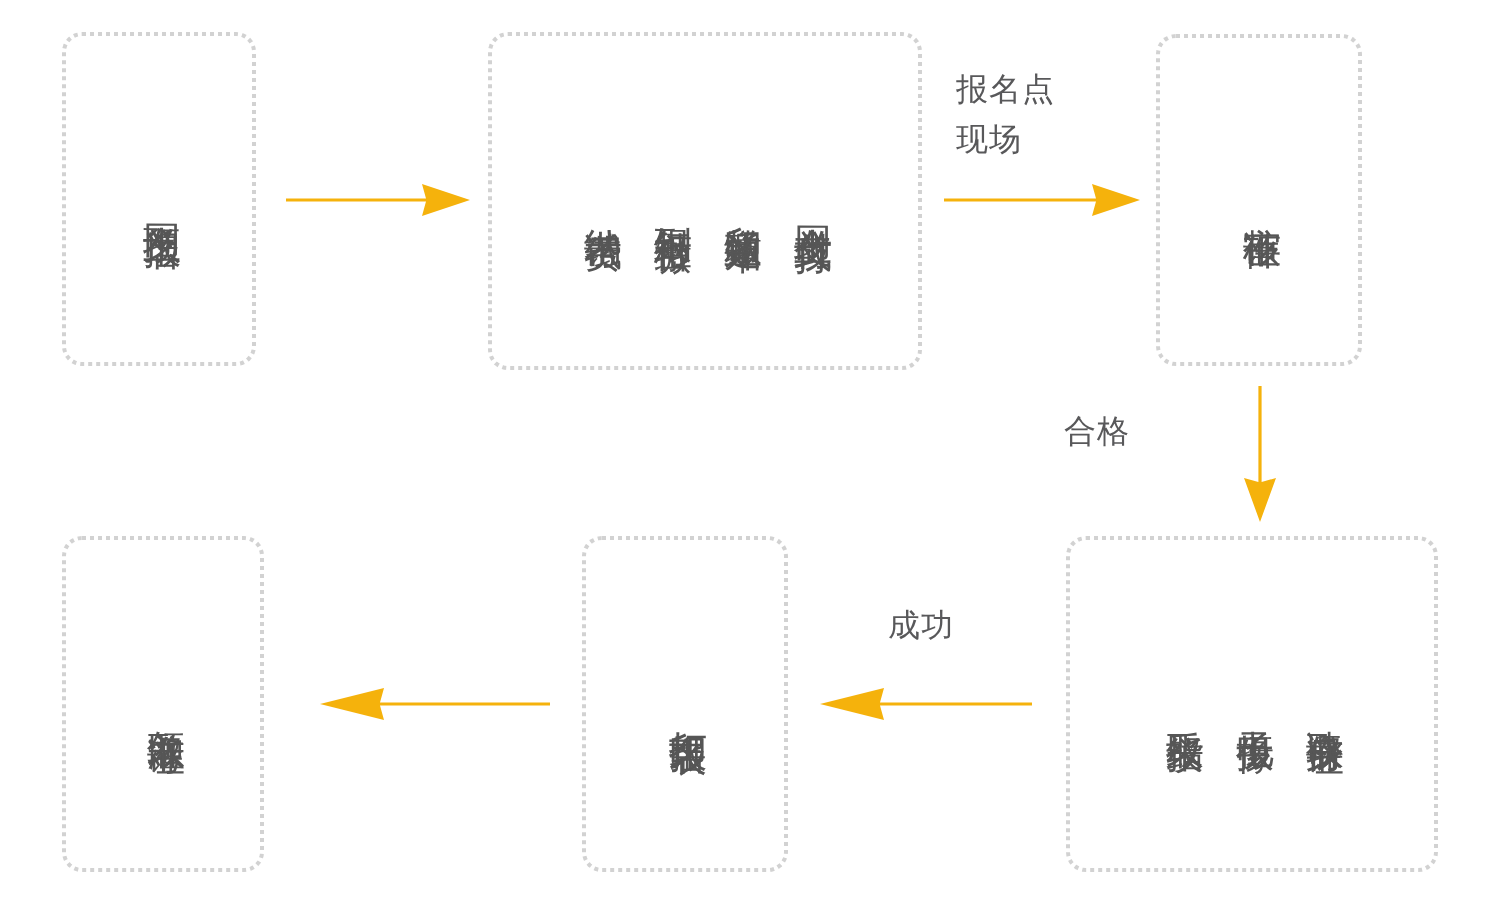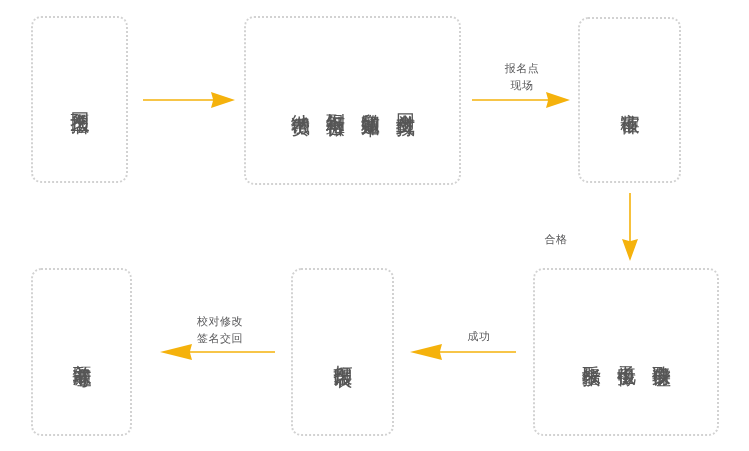--- a/index.html
+++ b/index.html
@@ -44,26 +44,24 @@
   
   .arrow {
     position: absolute;
   }
   .arrow svg { display: block; }
 
   
   .edge-label {
     position: absolute;
     color: #58585a;
-    font-size: 11px;
+    font-size: 16px;
     line-height: 1.55;
-    text-align: center;
     letter-spacing: .5px;
     white-space: pre;
-    margin-top: 26px;
   }
 </style>
 </head>
 <body>
 
 <div id="canvas">
 
   <div class="node" style="left:31px; top:16px; width:97px; height:167px;">
     <div class="vcol">网上预报名</div>
   </div>
@@ -99,33 +97,31 @@
       <path d="M9.2,0 L10.8,0 L10.8,48 L18,46 L10,68 L2,46 L9.2,48 Z" fill="#f5b20c"></path>
     </svg>
   </div>
 
   <div class="node" style="left:533px; top:268px; width:186px; height:168px;">
     <div class="vcol">读取身份证</div>
     <div class="vcol">电子摄像</div>
     <div class="vcol">采取指纹</div>
   </div>
 
-  <div class="edge-label" style="left:455px; top:302px; width:48px;">成功</div>
+  <div class="edge-label" style="left:444px; top:302px; width:48px;">成功</div>
   <div class="arrow" style="left:410px; top:342px; width:106px; height:20px;">
     <svg width="106" height="20" viewBox="0 0 106 20">
       <path d="M106,9.2 L30,9.2 L32,2 L0,10 L32,18 L30,10.8 L106,10.8 Z" fill="#f5b20c"></path>
     </svg>
   </div>
 
   <div class="node" style="left:291px; top:268px; width:103px; height:168px;">
     <div class="vcol">打印报名表</div>
   </div>
 
-  <div class="edge-label" style="left:165px; top:287px; width:110px;">校对修改
-签名交回</div>
   <div class="arrow" style="left:160px; top:342px; width:115px; height:20px;">
     <svg width="115" height="20" viewBox="0 0 115 20">
       <path d="M115,9.2 L30,9.2 L32,2 L0,10 L32,18 L30,10.8 L115,10.8 Z" fill="#f5b20c"></path>
     </svg>
   </div>
 
   <div class="node" style="left:31px; top:268px; width:101px; height:168px;">
     <div class="vcol">领取准考证</div>
   </div>
 

